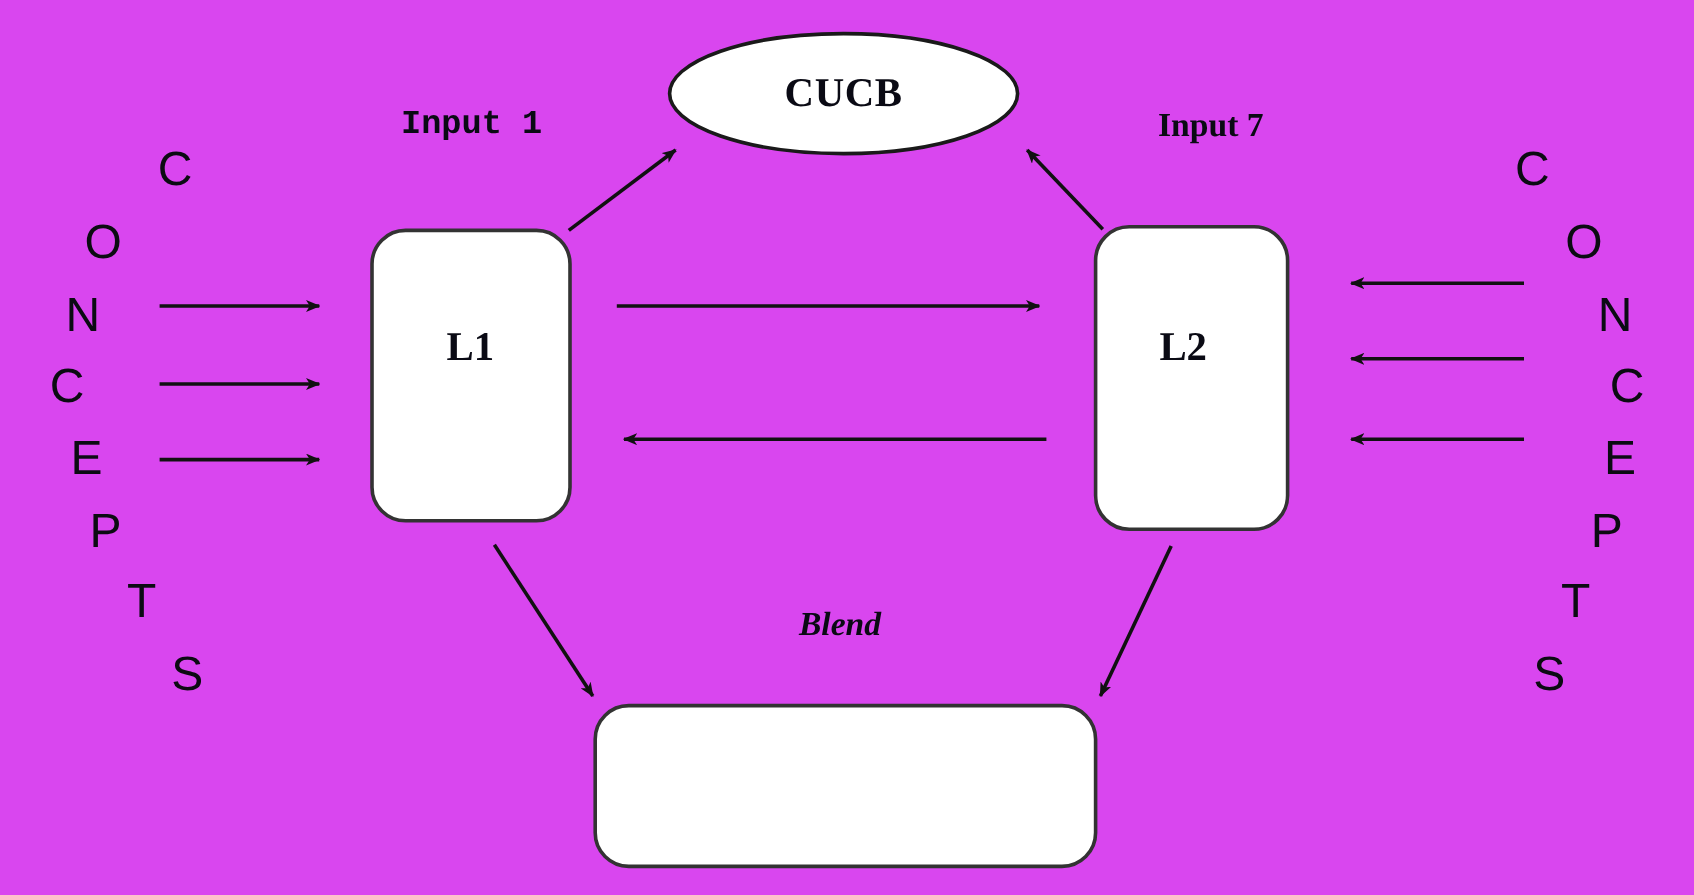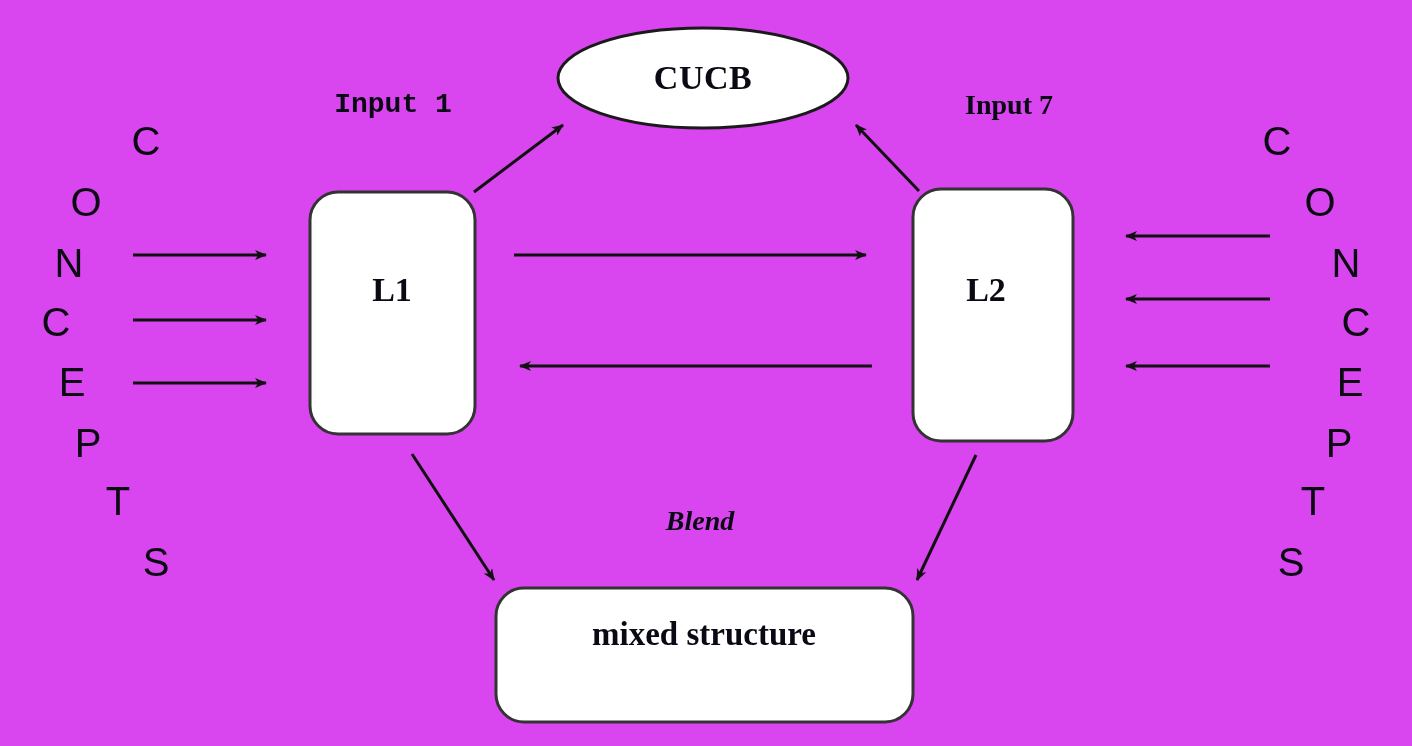--- a/index.html
+++ b/index.html
@@ -82,21 +82,20 @@
     <line x1="412" y1="454" x2="494" y2="580" stroke="#111111" stroke-width="3" marker-end="url(#ah)"></line>
     <line x1="976" y1="455" x2="917" y2="580" stroke="#111111" stroke-width="3" marker-end="url(#ah)"></line>
   </svg>
 
   <div class="node-label l-ellipse" style="left:703px; top:78px;">CUCB</div>
 
   <div class="node-label l-box" style="left:392px; top:290px;">L1</div>
 
   <div class="node-label l-box" style="left:957px; top:290px;margin-left:29px;">L2</div>
 
-  <div class="node-label l-mixed" style="left:704px; top:634px;">mixed structure</div>
 
   <div class="node-label l-caption" style="left:393px; top:104px;font-family:Liberation Mono, monospace;">Input 1</div>
   <div class="node-label l-caption" style="left:1009px; top:105px;">Input 7</div>
   <div class="node-label l-caption" style="left:700px; top:521px;font-style:italic;">Blend</div>
 
   <div>
     <span class="concept-letter" style="left:146px; top:141px;">C</span>
     <span class="concept-letter" style="left:86px;  top:202px;">O</span>
     <span class="concept-letter" style="left:69px;  top:263px;">N</span>
     <span class="concept-letter" style="left:56px;  top:322px;">C</span>

